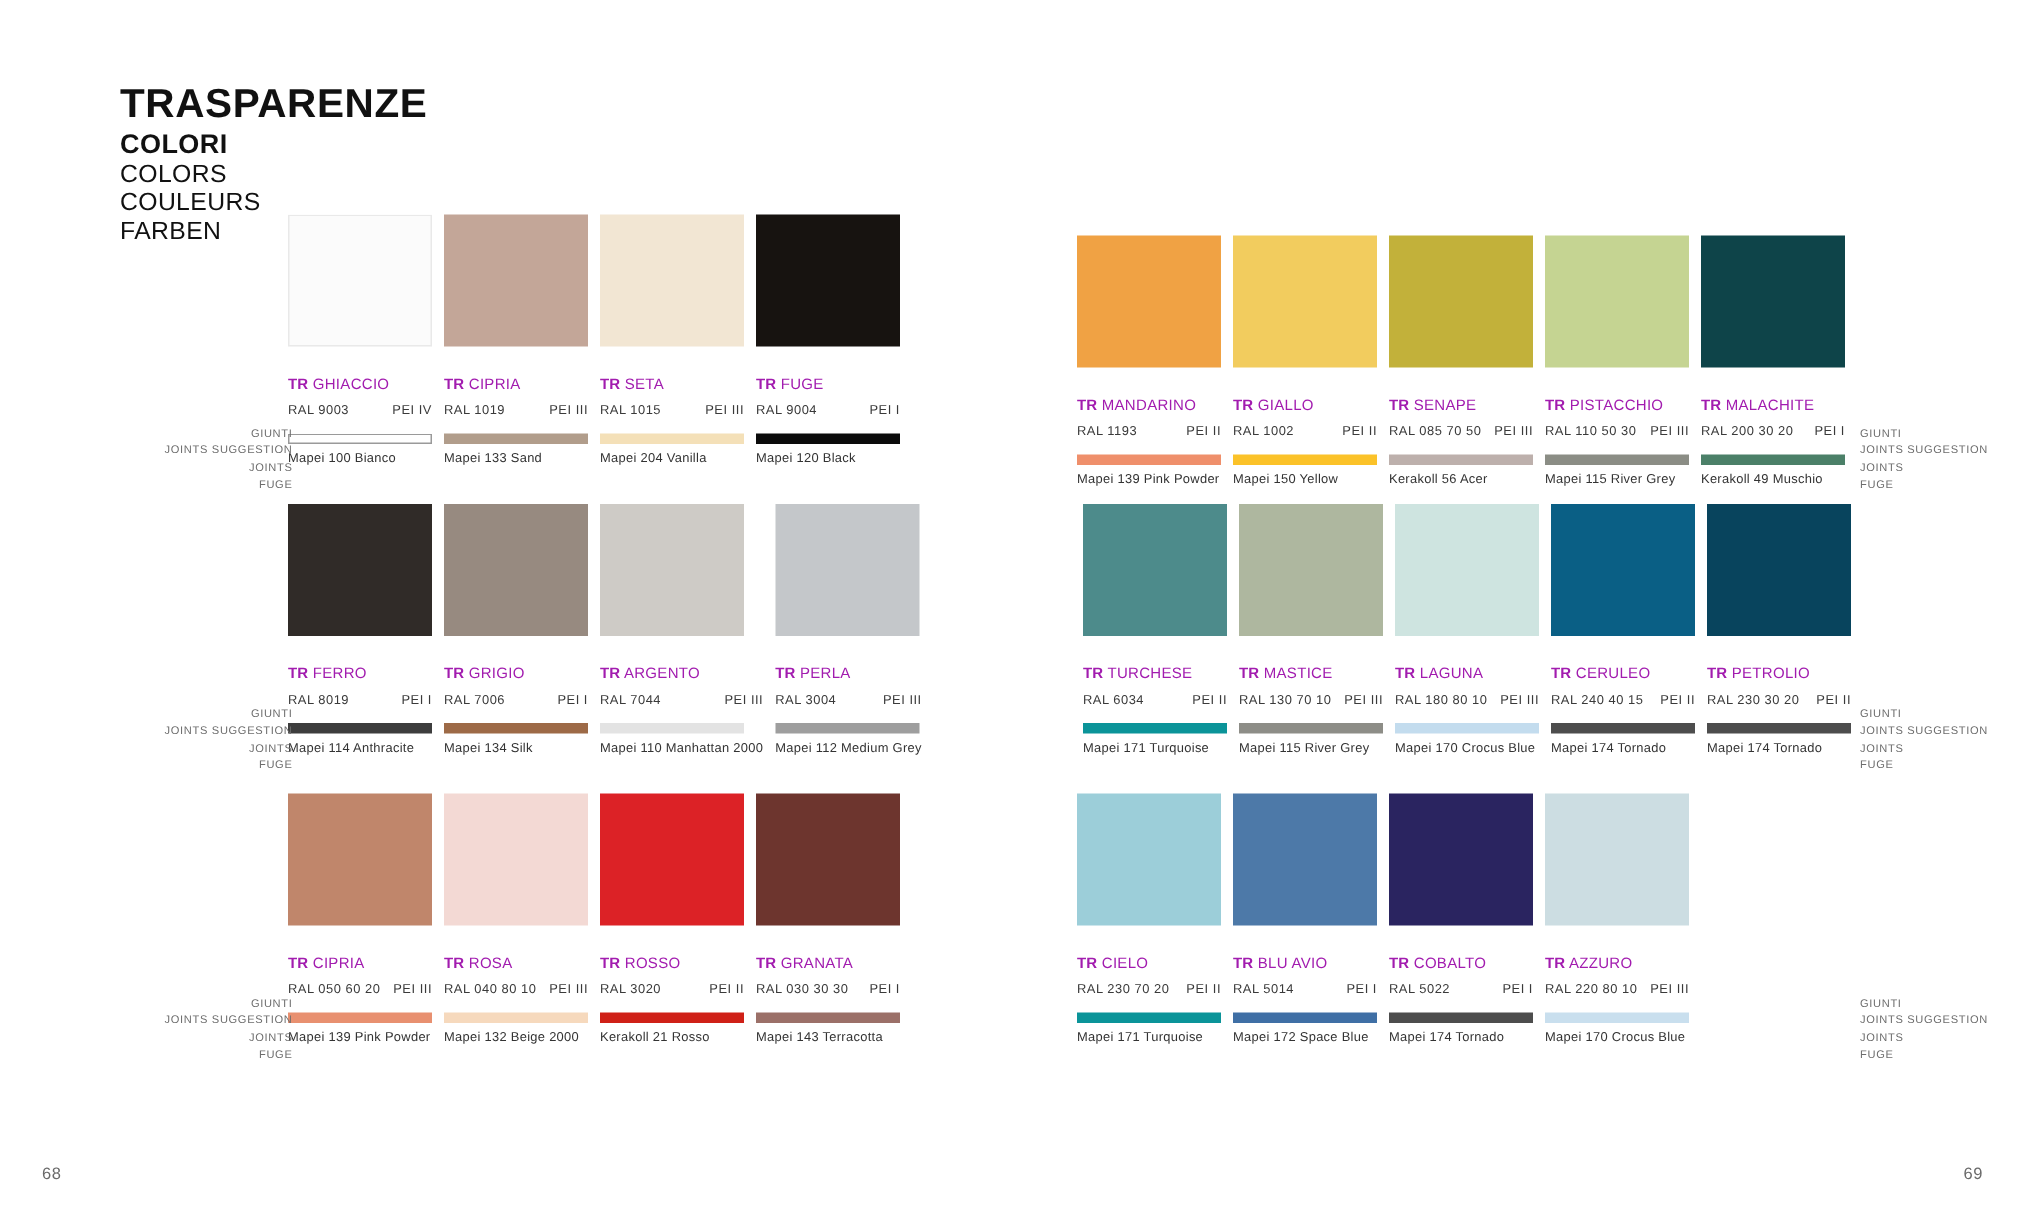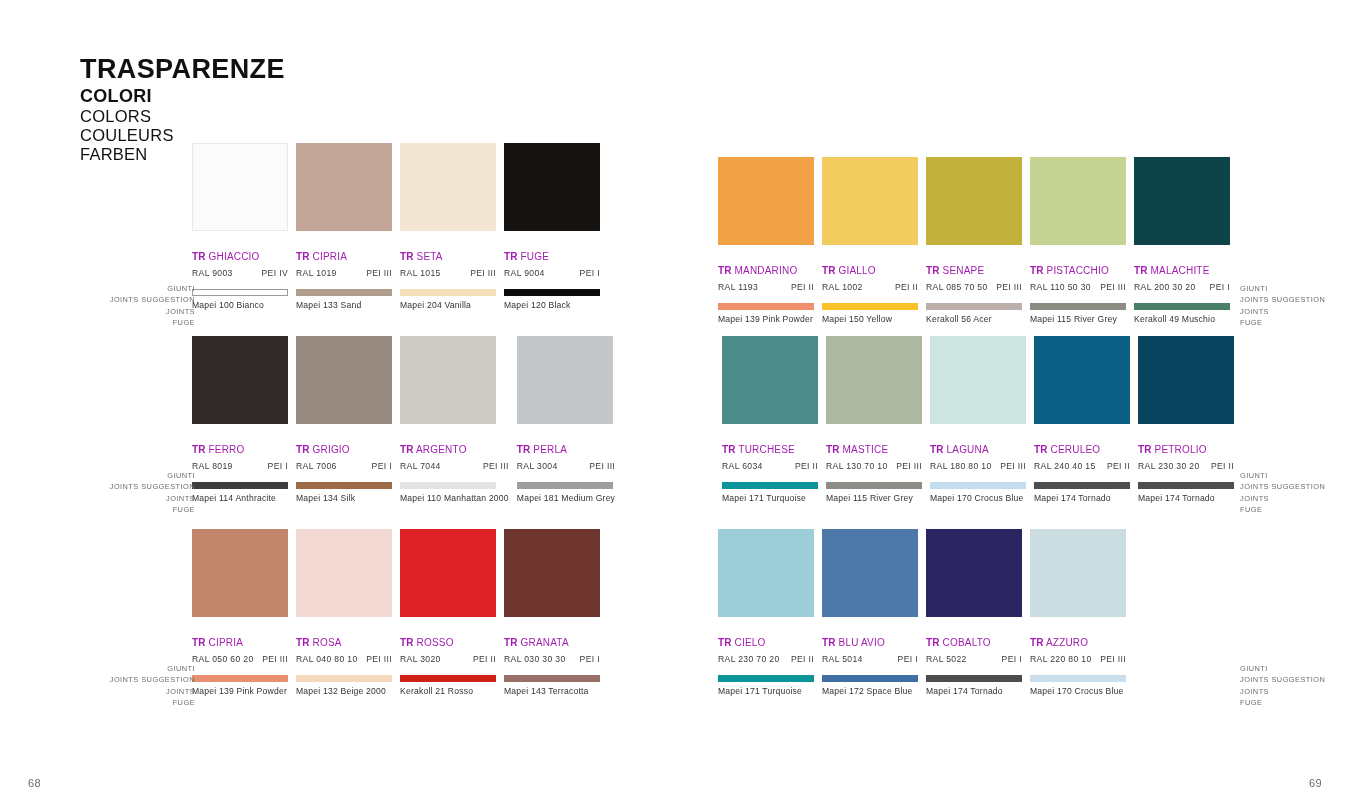--- a/index.html
+++ b/index.html
@@ -193,21 +193,21 @@
             <div class="grout-name">Mapei 110 Manhattan 2000</div>
           </div>
           <div class="card" style="margin-right: 8px;">
             <div class="swatch" style="background: rgb(196, 199, 202);"></div>
             <div class="name"><span class="tr">TR</span><span class="nm"> PERLA</span></div>
             <div class="specs">
               <span class="ral">RAL 3004</span>
               <span class="pei">PEI III</span>
             </div>
             <div class="grout" style="background: rgb(158, 158, 158);"></div>
-            <div class="grout-name">Mapei 181 Medium Grey</div>
+            <div class="grout-name">Mapei 112 Medium Grey</div>
           </div>
         </div>
       </div>
       <div class="row" style="position: absolute; top: 386px; left: 0px;">
         <div class="cards">
           <div class="card" style="margin-right: 8px;">
             <div class="swatch" style="background: rgb(192, 134, 107);"></div>
             <div class="name"><span class="tr">TR</span><span class="nm"> CIPRIA</span></div>
             <div class="specs">
               <span class="ral">RAL 050 60 20</span>

